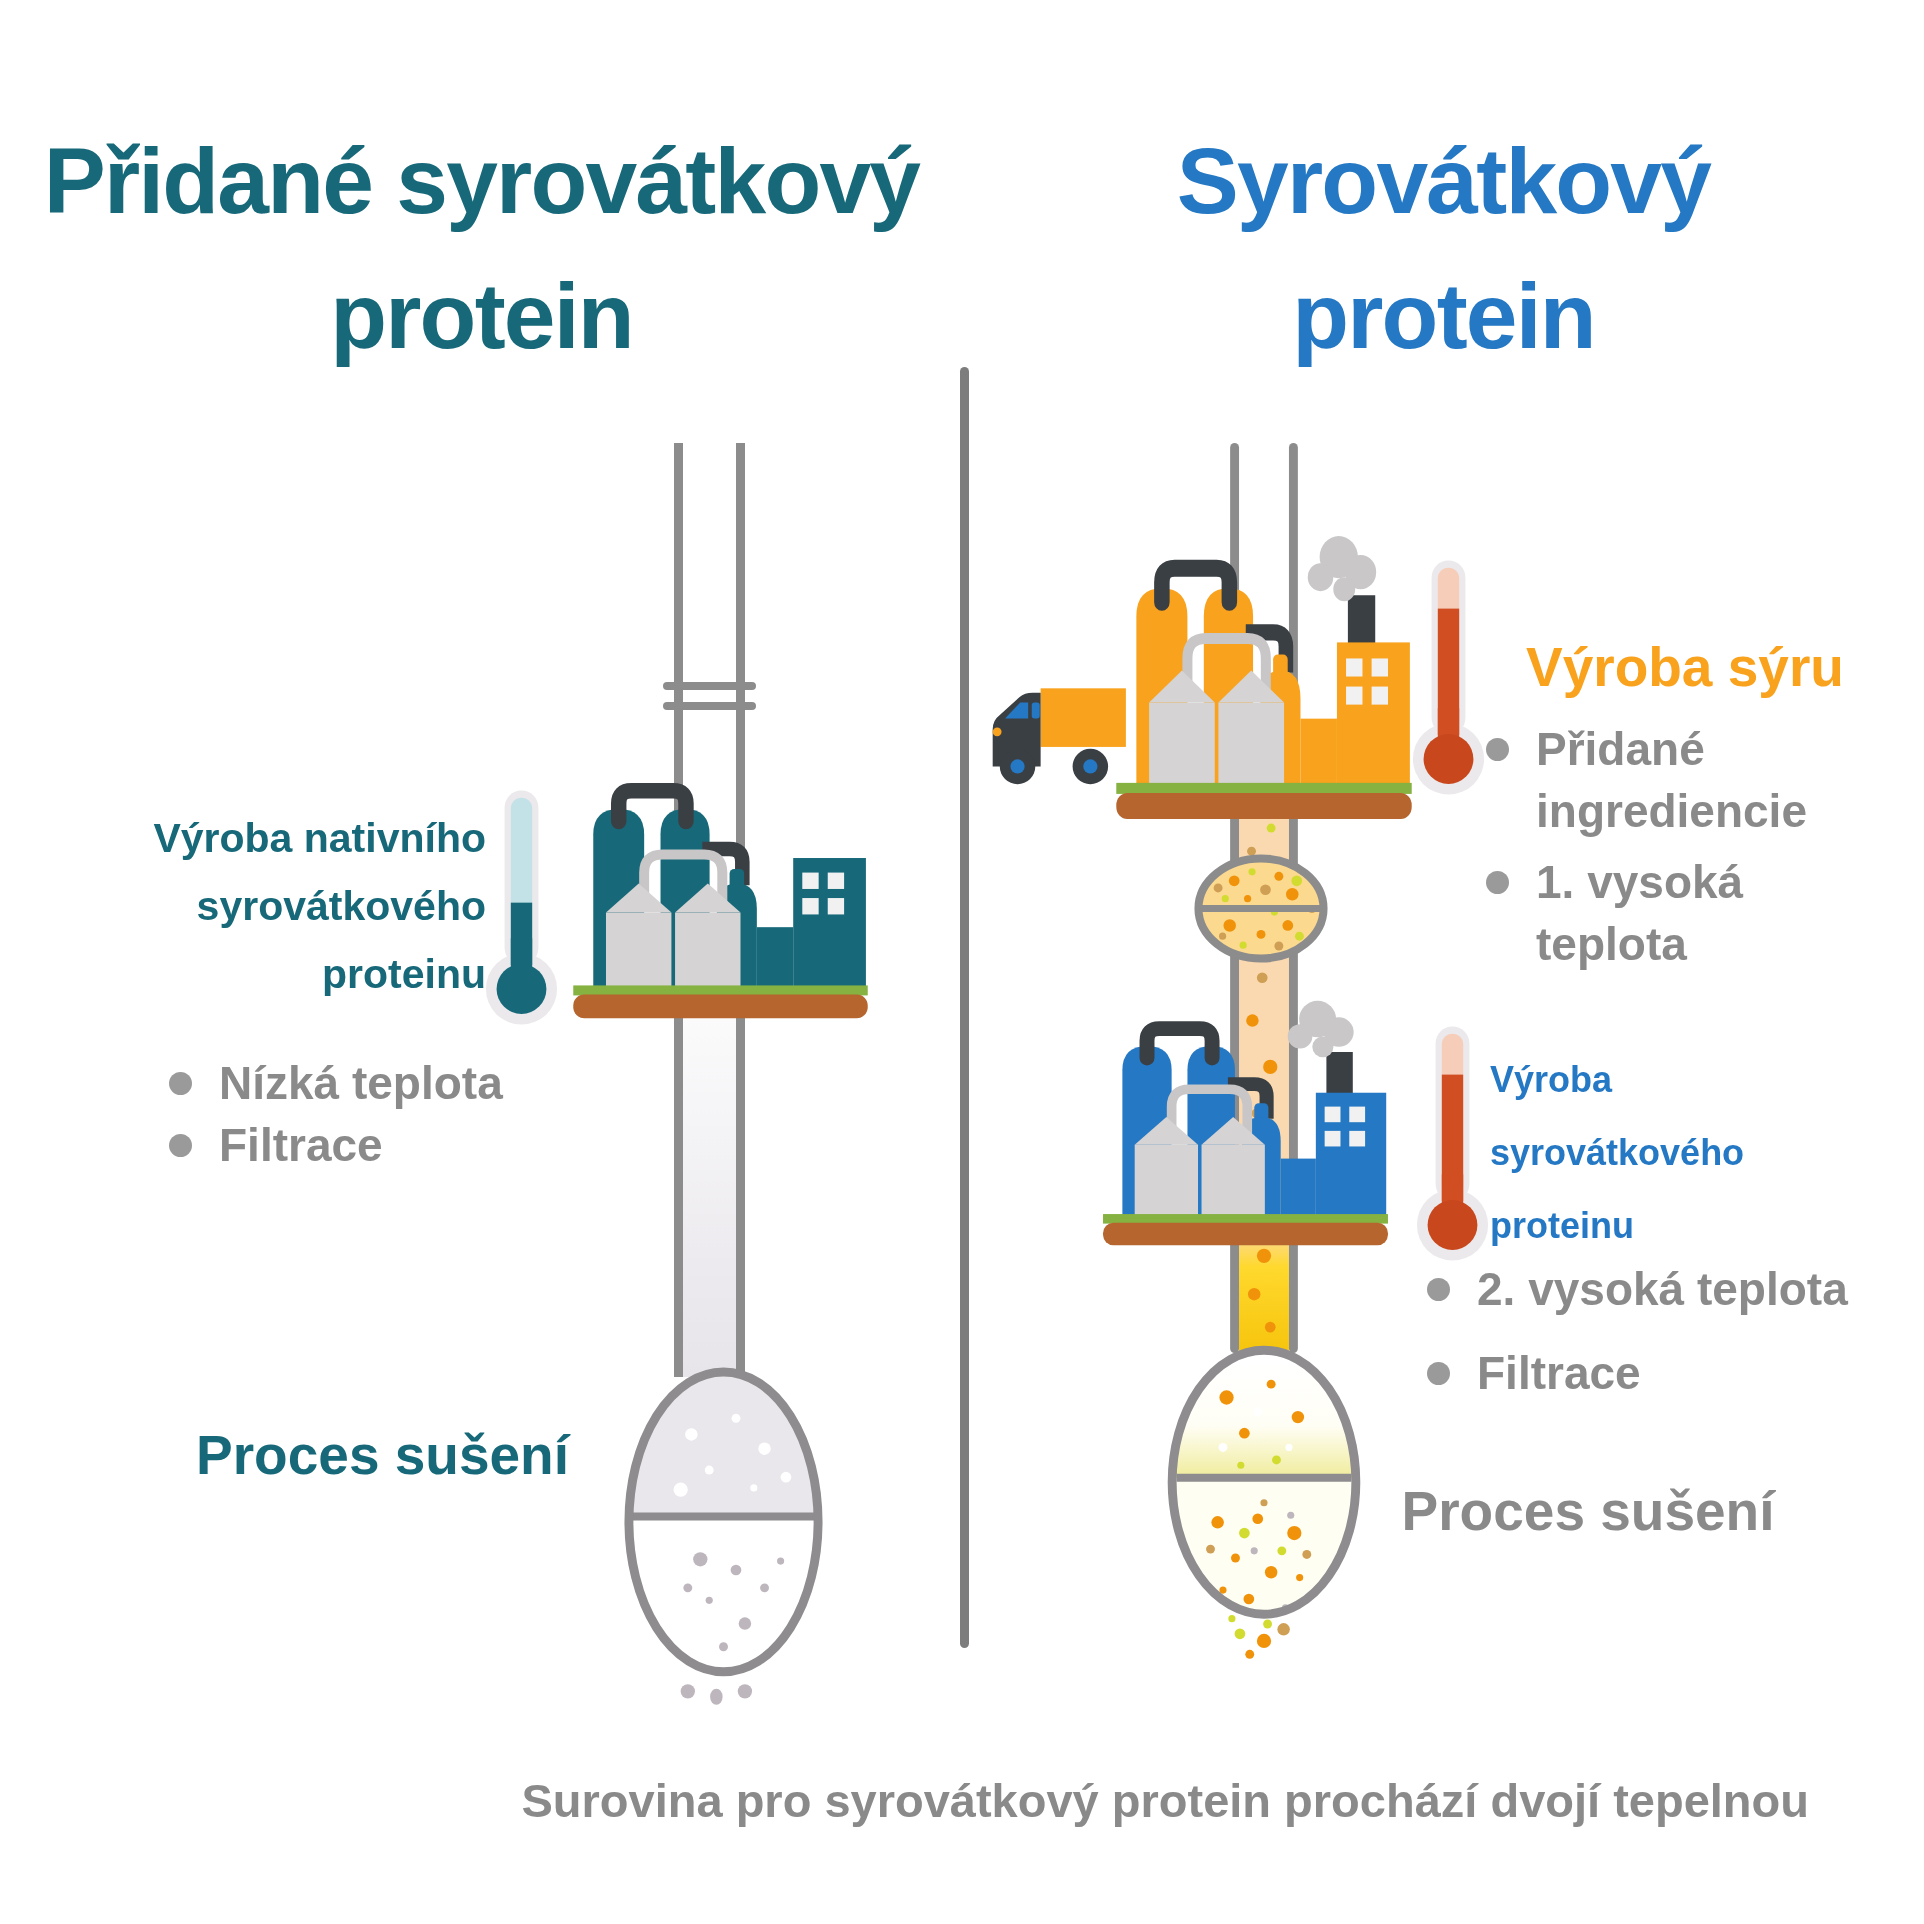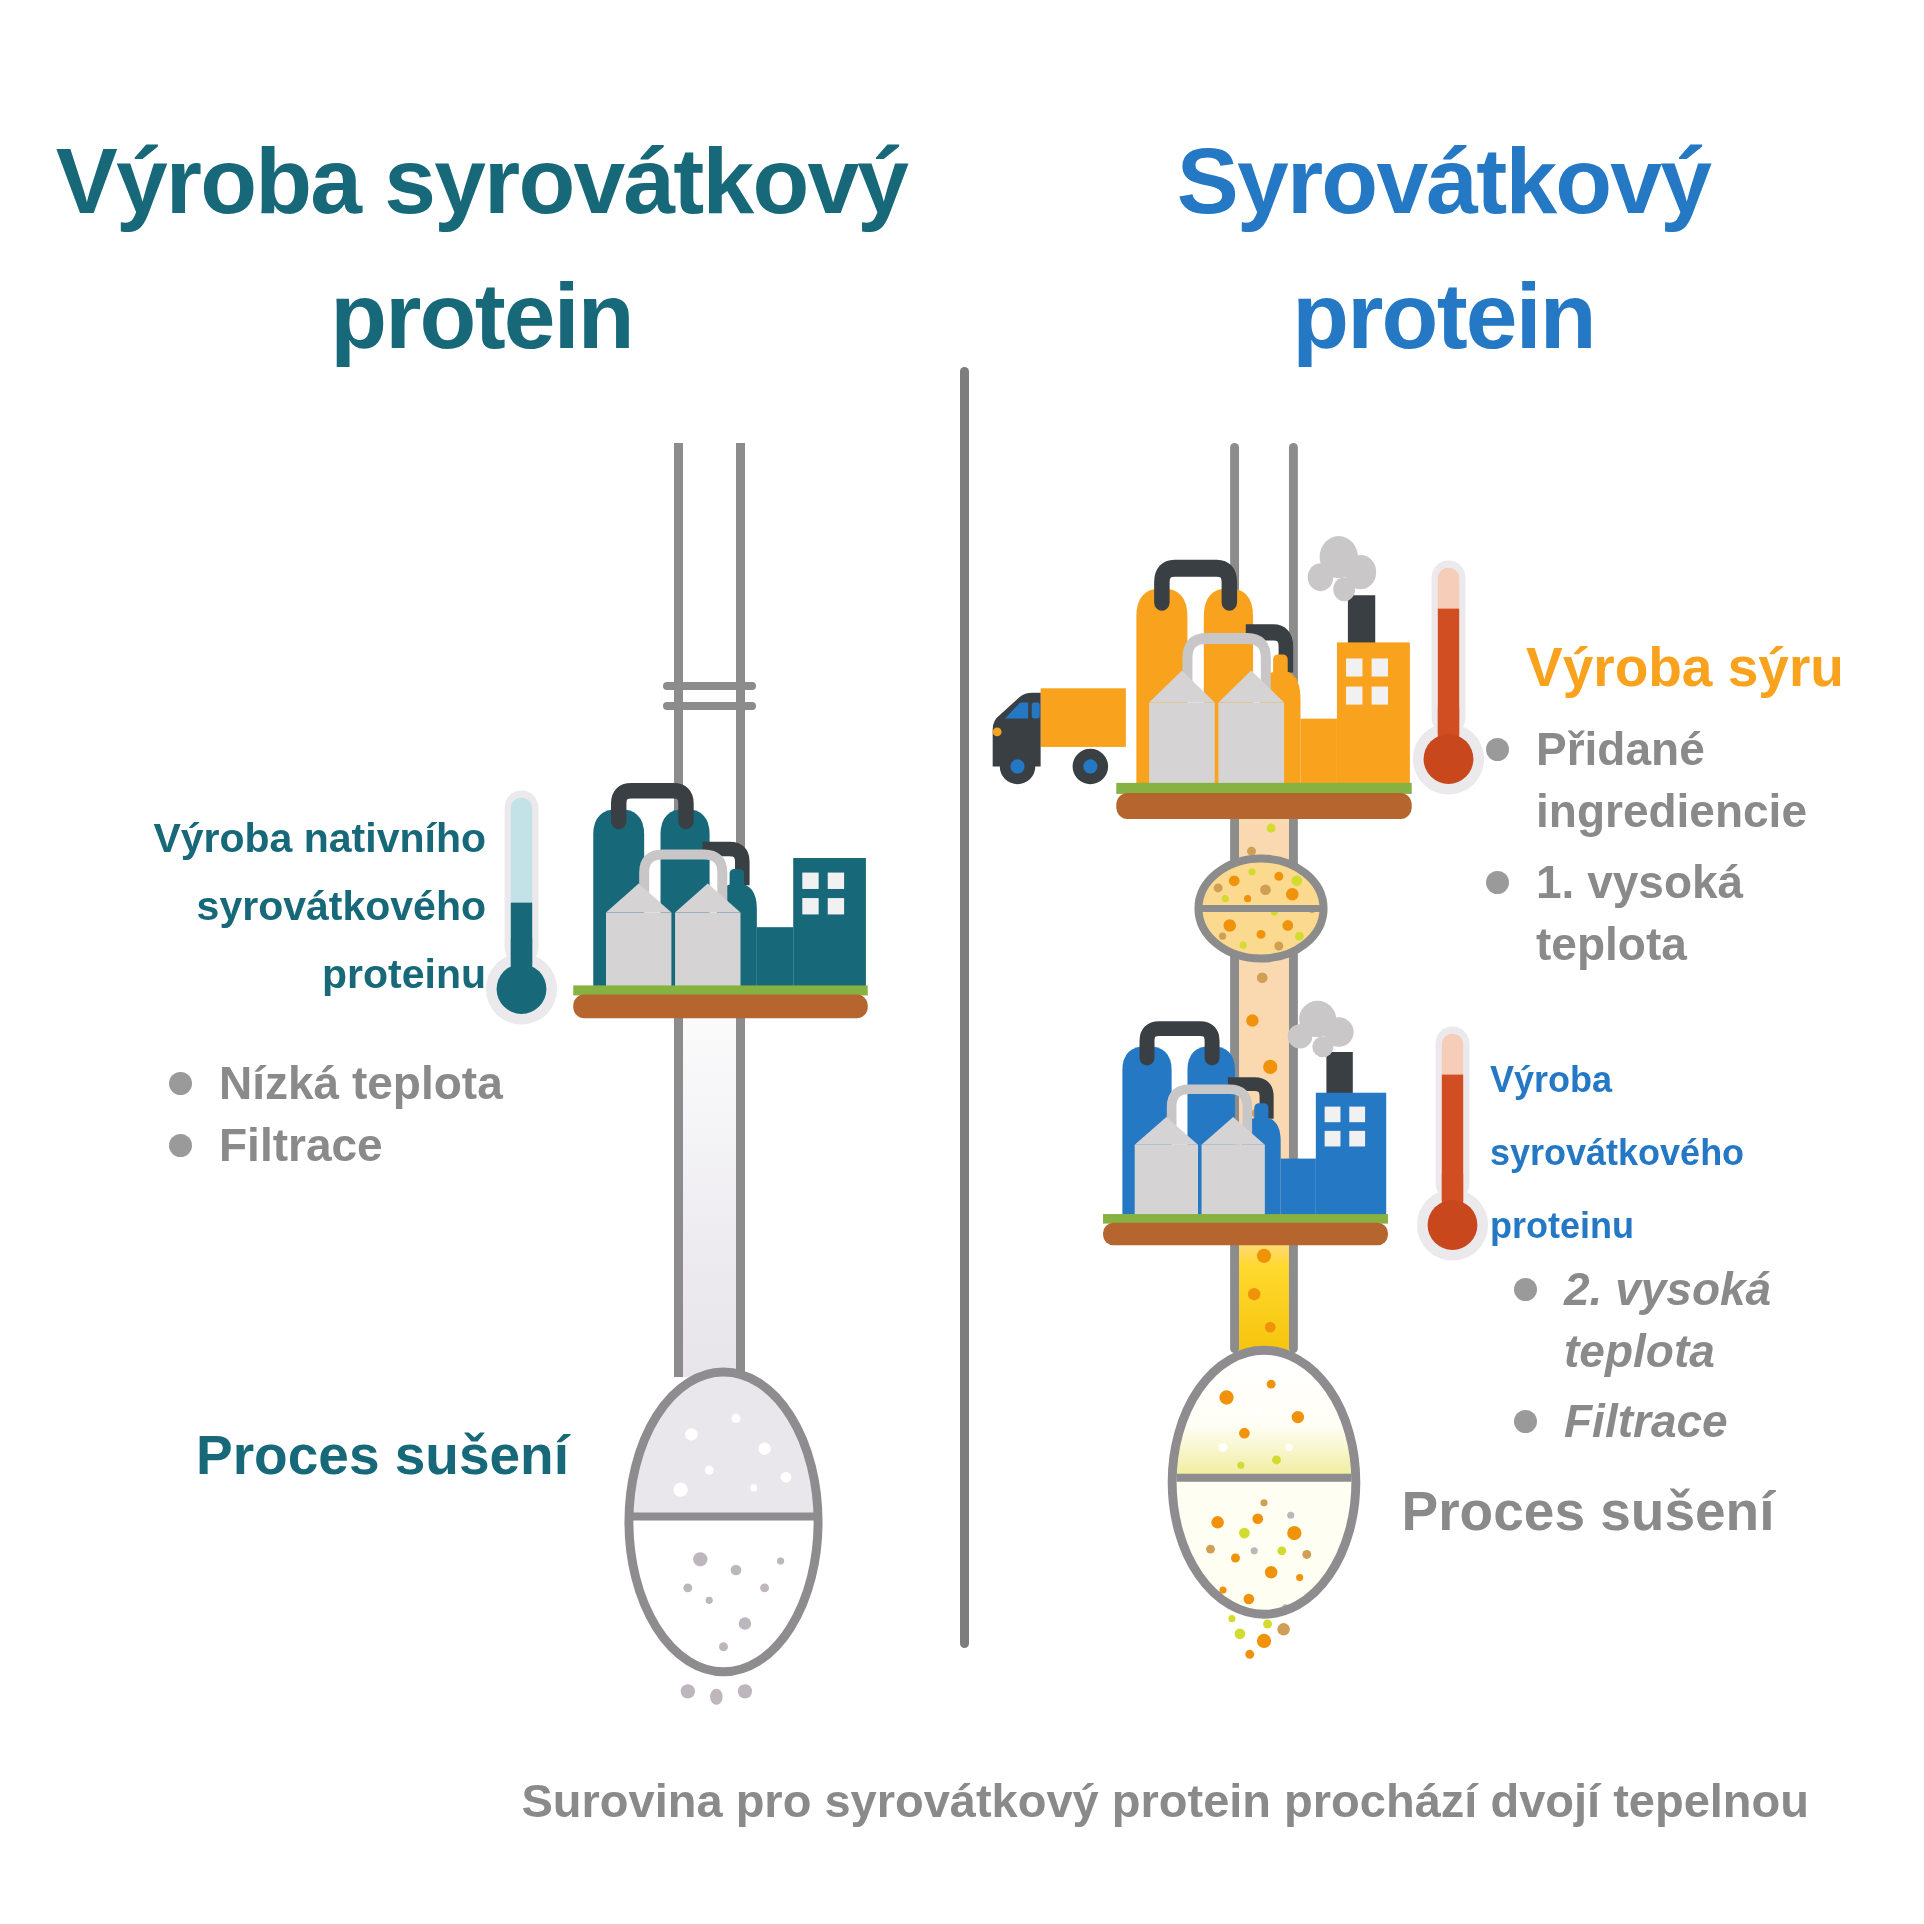--- a/index.html
+++ b/index.html
@@ -22,21 +22,21 @@
   .prod-label{left:18px;top:804px;width:468px;text-align:right;color:var(--p-teal);font-weight:bold;font-size:41px;line-height:68px;}
   .bullets{display:flex;flex-direction:column;}
   .bullets .row{display:flex;align-items:flex-start;gap:27px;}
   .bullet-dot{width:23px;height:23px;border-radius:50%;background:var(--p-bullet-gray);flex:0 0 auto;}
   .bullet-text{color:var(--p-gray-text);font-weight:bold;font-size:46px;line-height:62px;}
   .bullets-left{left:169px;top:1052px;}
   .bullets-left .bullet-dot{margin-top:19.6px;}
   .bullets-cheese{left:1486px;top:718px;gap:9px;}
   .bullets-cheese .row .bullet-text{width:321px;}
   .bullets-cheese .bullet-dot{margin-top:19.6px;}
-  .bullets-whey{left:1514px;top:1258px;gap:8px;font-style:italic;}
+  .bullets-whey{left:1427px;top:1258px;gap:22px;}
   .bullets-whey .bullet-dot{margin-top:19.6px;}
   .proces-left{left:151px;top:1423px;width:463px;text-align:center;color:var(--p-teal);font-weight:bold;font-size:55px;}
   .proces-right{left:1383px;top:1479px;width:410px;text-align:center;color:var(--p-gray-text);font-weight:bold;font-size:55px;}
   .cheese-label{left:1490px;top:635px;color:var(--p-orange);font-weight:bold;font-size:55px;margin-left:36px;}
   .whey-label{left:1490px;top:1043px;color:var(--p-blue);font-weight:bold;font-size:36px;line-height:73px;}
   .footer{left:116px;top:1766px;width:1693px;text-align:right;color:var(--p-gray-text);font-weight:bold;font-size:47px;line-height:69px;}
 </style>
 </head>
 <body>
 
@@ -67,21 +67,21 @@
       <rect x="262" y="75" width="30" height="55" style="fill:var(--p-dark)"></rect>
       <circle cx="252" cy="37" r="21" style="fill:var(--p-smoke)"></circle>
       <circle cx="276" cy="52" r="17" style="fill:var(--p-smoke)"></circle>
       <circle cx="232" cy="57" r="14" style="fill:var(--p-smoke)"></circle>
       <circle cx="258" cy="69" r="12" style="fill:var(--p-smoke)"></circle>
     </g>
   </defs>
 </svg>
 
 <div class="abs title title-left">
-  <div>Výroba syrovátkový</div>
+  <div>Přidané syrovátkový</div>
   <div>protein</div>
 </div>
 <div class="abs title title-right">
   <div>Syrovátkový</div>
   <div>protein</div>
 </div>
 
 <div class="abs divider"></div>
 
 <div class="abs pipe-left"></div>

